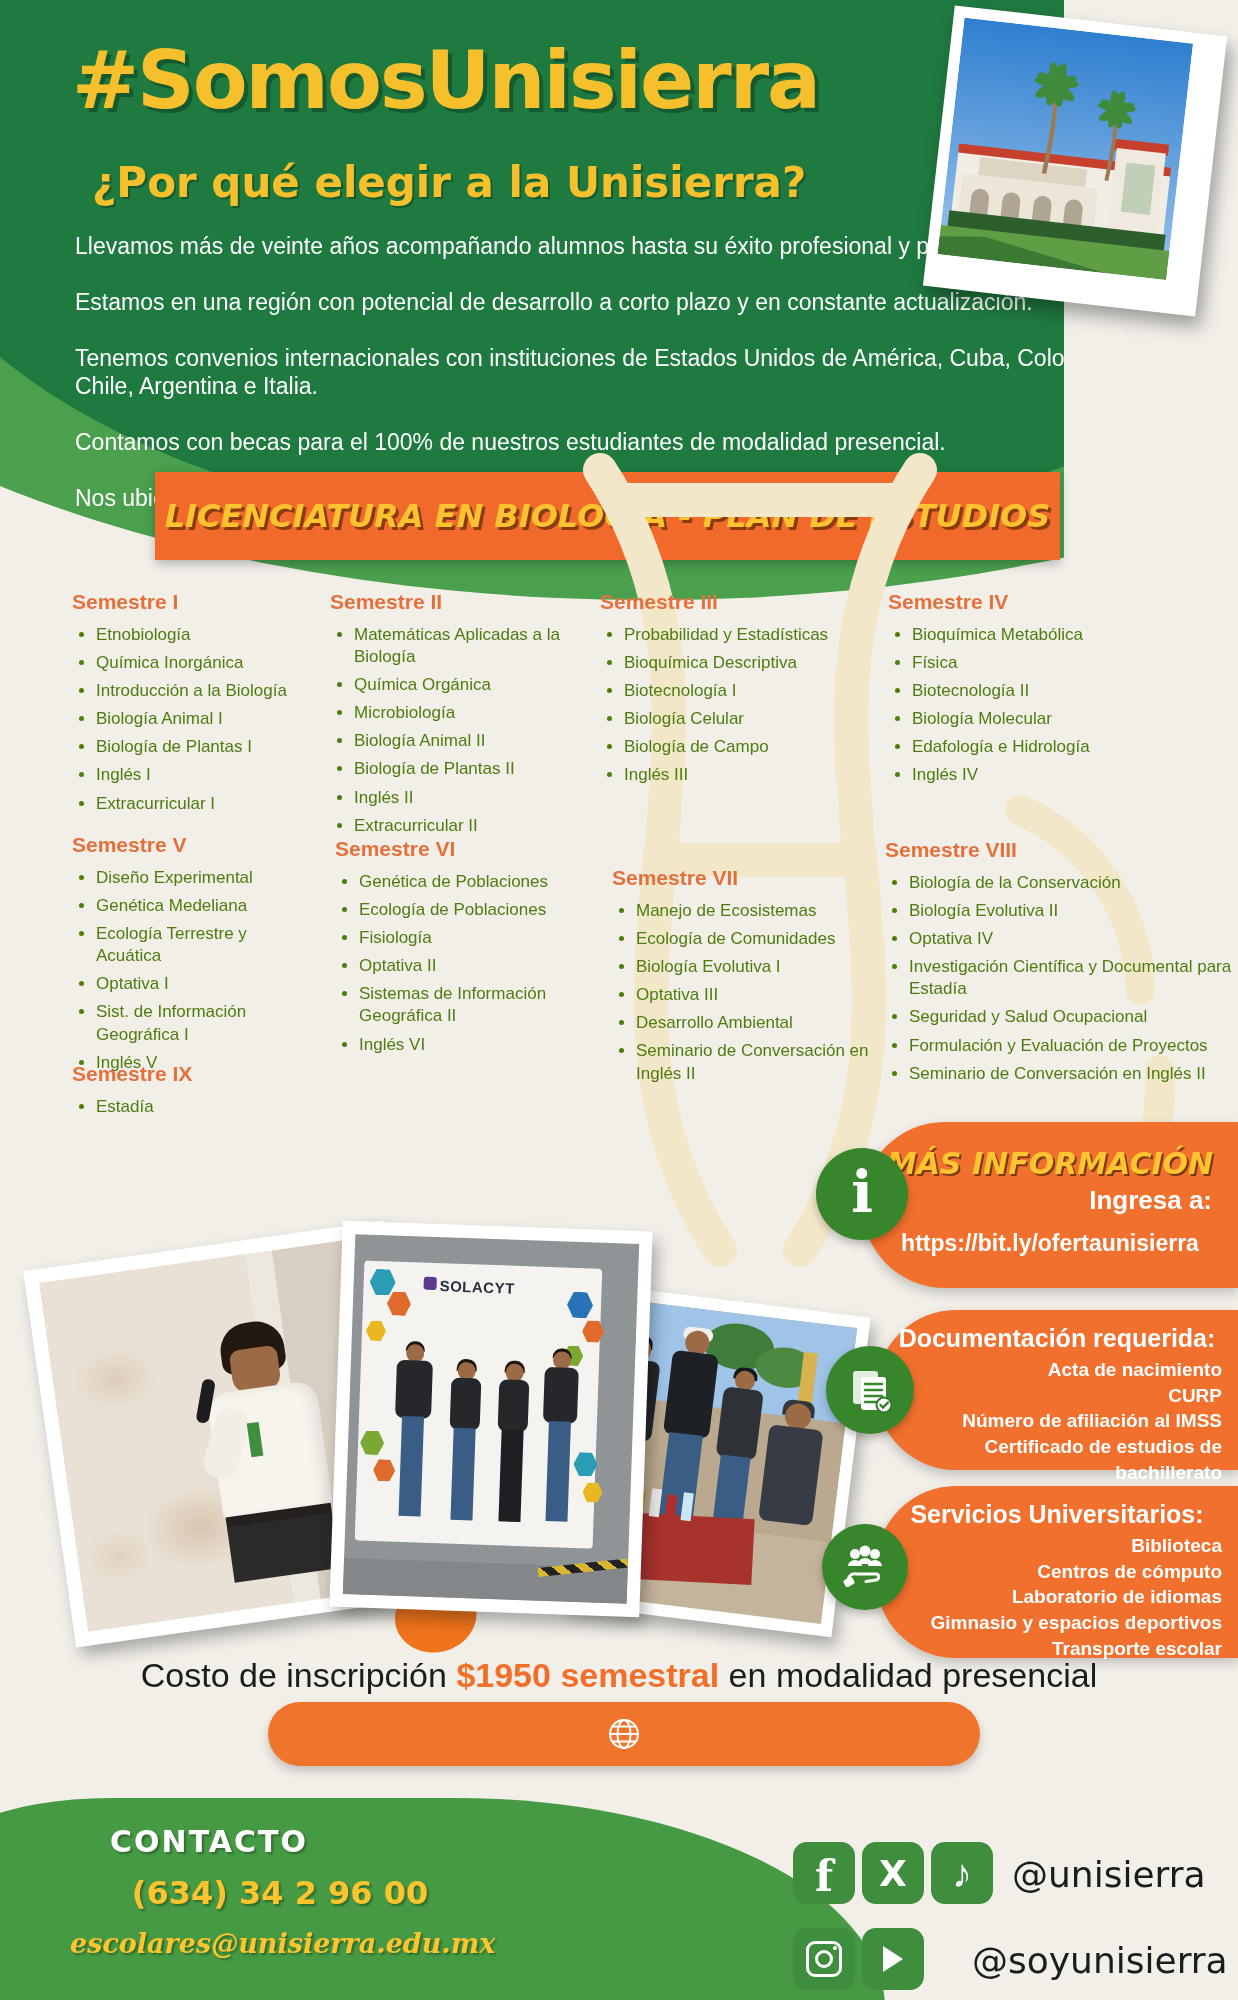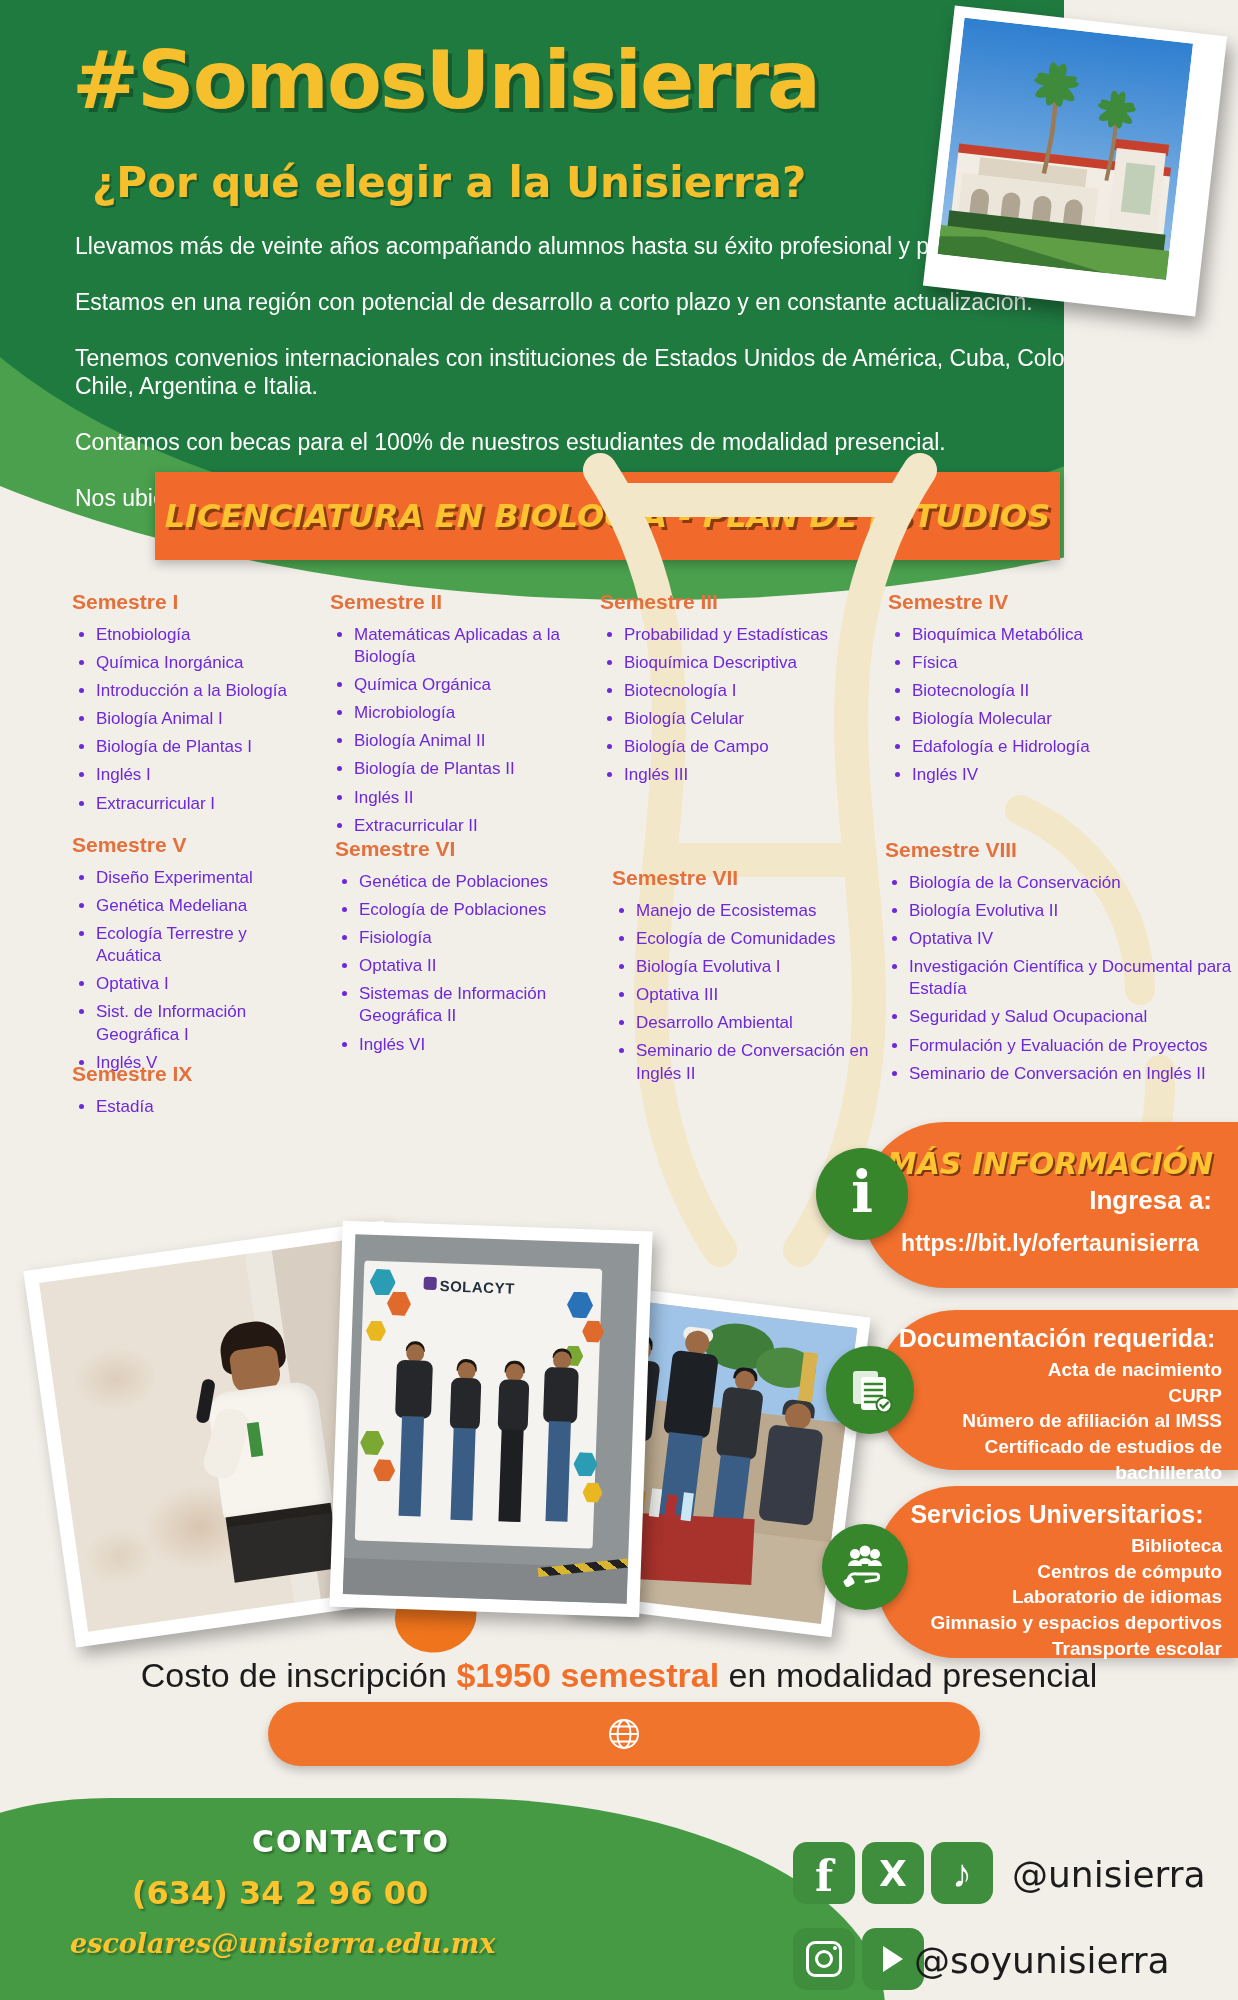--- a/index.html
+++ b/index.html
@@ -29,21 +29,21 @@
   .banner span{color:#fdc230;font-size:32px;font-weight:800;font-style:italic;
                font-family:"DejaVu Sans",sans-serif;text-shadow:3px 3px 0 #8a3c10;letter-spacing:0px;}
 
   
   .wm{position:absolute;pointer-events:none;}
 
   
   .sem{position:absolute;}
   .sem h3{margin:0 0 10px 0;font-size:21px;font-weight:800;color:#e4703c;}
   .sem ul{margin:0;padding:0 0 0 24px;}
-  .sem ul li{font-size:17px;color:#6d28d9;margin-bottom:6px;line-height:1.3;}
+  .sem ul li{font-size:17px;color:#4d7c0f;margin-bottom:6px;line-height:1.3;}
 
   
   .rpill{position:absolute;right:0;background:#f2702d;border-radius:84px 0 0 84px;
          box-shadow:0 5px 12px rgba(0,0,0,.2);color:#fff;}
   .gcircle{position:absolute;background:#37862c;border-radius:50%;display:flex;
            align-items:center;justify-content:center;box-shadow:0 4px 8px rgba(0,0,0,.25);z-index:5;}
   .info-title{color:#ffc430;font-weight:800;font-style:italic;font-size:30px;
               font-family:"DejaVu Sans",sans-serif;text-shadow:2px 2px 0 #7c3a10;text-align:center;margin-top:24px;}
   .info-sub{color:#fff;font-size:26px;font-weight:600;text-align:right;padding-right:26px;margin-top:4px;}
   .info-url{color:#fff;font-size:23px;font-weight:700;text-align:center;margin-top:14px;}
@@ -68,21 +68,21 @@
   .cost{position:absolute;left:0;top:1656px;width:1238px;text-align:center;font-size:34px;color:#1c1c1c;}
   .cost b{color:#f26f2a;font-weight:800;}
   .webpill{position:absolute;left:268px;top:1702px;width:712px;height:64px;background:#f1742c;
            border-radius:36px;display:flex;align-items:center;justify-content:center;gap:20px;
            box-shadow:0 5px 10px rgba(0,0,0,.2);}
   .webpill span{color:#fff;font-weight:700;font-size:24px;letter-spacing:9px;}
 
   
   .blob{position:absolute;left:-80px;top:1798px;width:965px;height:210px;background:#459a43;
         border-radius:190px 430px 0 0 / 80px 210px 0 0;}
-  .contact-title{position:absolute;left:110px;top:1824px;width:340px;text-align:right;color:#fff;
+  .contact-title{position:absolute;left:110px;top:1824px;width:340px;text-align:left;color:#fff;
                  font-size:30px;font-weight:800;letter-spacing:2px;font-family:"DejaVu Sans",sans-serif;
                  text-shadow:2px 2px 2px rgba(0,0,0,.3);}
   .contact-phone{position:absolute;left:90px;top:1874px;width:380px;text-align:center;color:#fdc42e;
                  font-size:32px;font-weight:800;font-family:"DejaVu Sans",sans-serif;text-shadow:2px 2px 2px rgba(0,0,0,.3);}
   .contact-email{position:absolute;left:70px;top:1928px;width:420px;text-align:center;color:#fdc42e;
                  font-size:27px;font-weight:800;font-style:italic;font-family:"DejaVu Serif",serif;
                  text-shadow:2px 2px 2px rgba(0,0,0,.3);}
   .tile{position:absolute;width:62px;height:62px;background:#3e8e3e;border-radius:14px;
         display:flex;align-items:center;justify-content:center;color:#fff;}
   .handle{position:absolute;font-size:36px;color:#1c1c1c;font-family:"DejaVu Sans",sans-serif;}
@@ -476,15 +476,15 @@
 
   <div class="tile" style="left:793px;top:1928px;">
     <span class="ig-frame">
         <span class="lens"></span>
         <span class="dot"></span>
       </span>
   </div>
   <div class="tile" style="left:862px;top:1928px;">
     <span class="yt-play"></span>
   </div>
-  <div class="handle" style="left:914px;top:1940px;">@soyunisierra</div>
+  <div class="handle" style="left:972px;top:1940px;">@soyunisierra</div>
 
 </div>
 
 </body></html>

